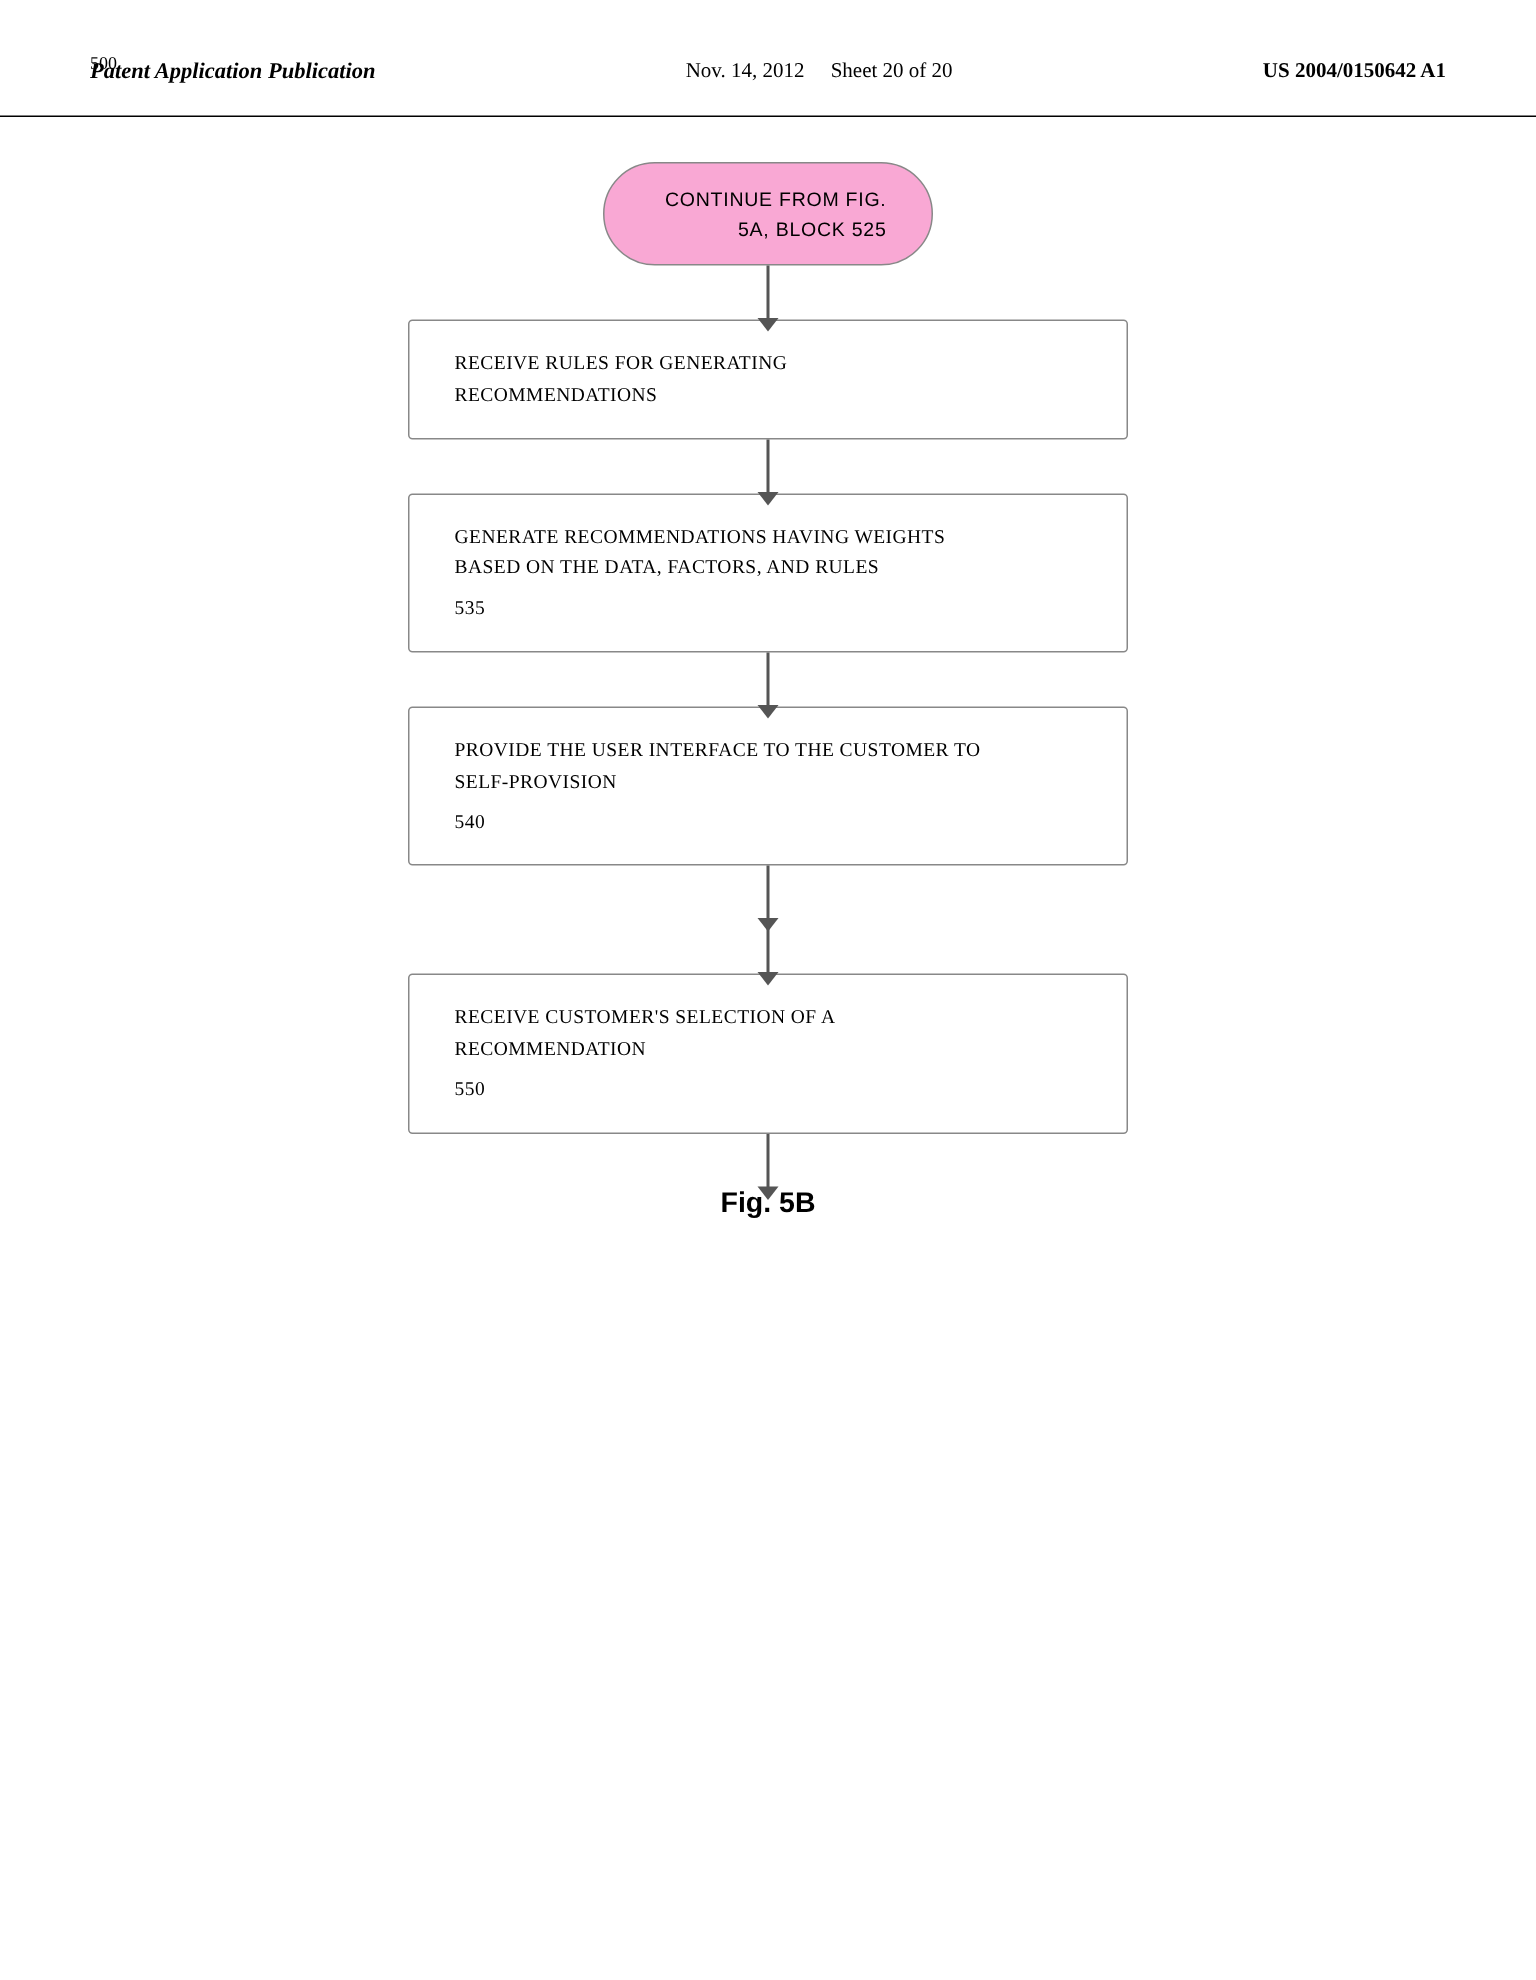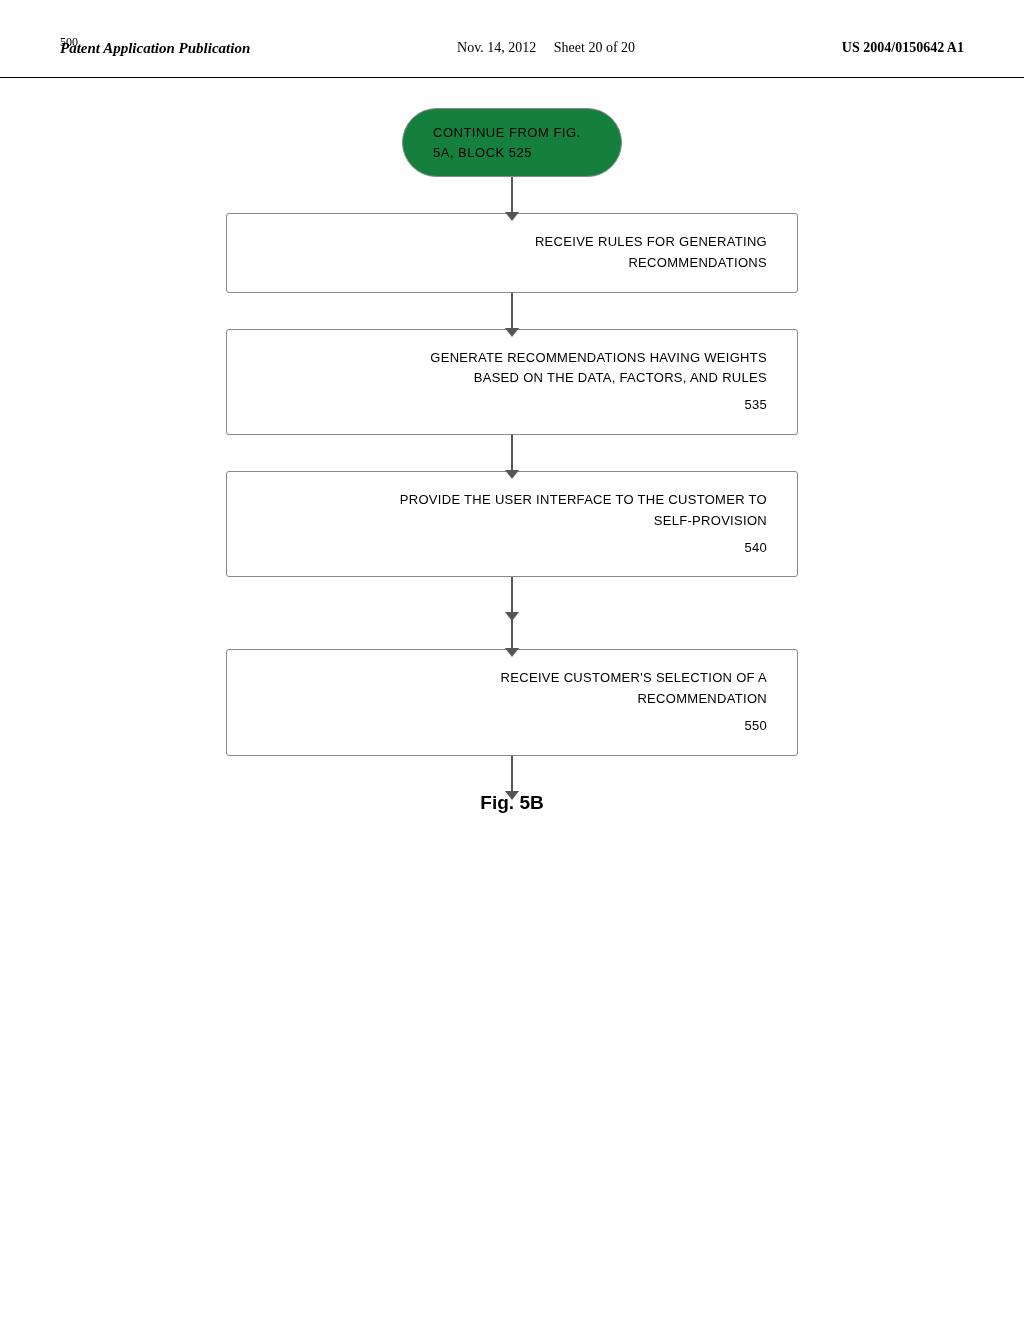--- a/index.html
+++ b/index.html
@@ -85,41 +85,41 @@
       border-left: 7px solid transparent;
       border-right: 7px solid transparent;
       border-top: 9px solid #555;
     }
 
     
     .shape-oval {
       border: 1.5px solid #888;
       border-radius: 50px;
       padding: 14px 30px;
-      text-align: left;
+      text-align: right;
       font-size: 13px;
       font-family: Arial, sans-serif;
       letter-spacing: 0.5px;
-      background: #15803d;
+      background: #f9a8d4;
       min-width: 220px;
       max-width: 340px;
       line-height: 1.5;
     }
 
     
     .shape-rect {
       border: 1.5px solid #888;
       border-radius: 3px;
       padding: 18px 30px;
-      text-align: right;
+      text-align: left;
       font-size: 13px;
-      font-family: Liberation Sans, sans-serif;
+      font-family: Liberation Serif, serif;
       letter-spacing: 0.3px;
       background: #fff;
-      width: 572px;
+      width: 480px;
       line-height: 1.6;
     }
 
     .shape-rect .step-num,
     .shape-oval .step-num {
       display: block;
       margin-top: 6px;
       font-size: 13px;
     }
 

